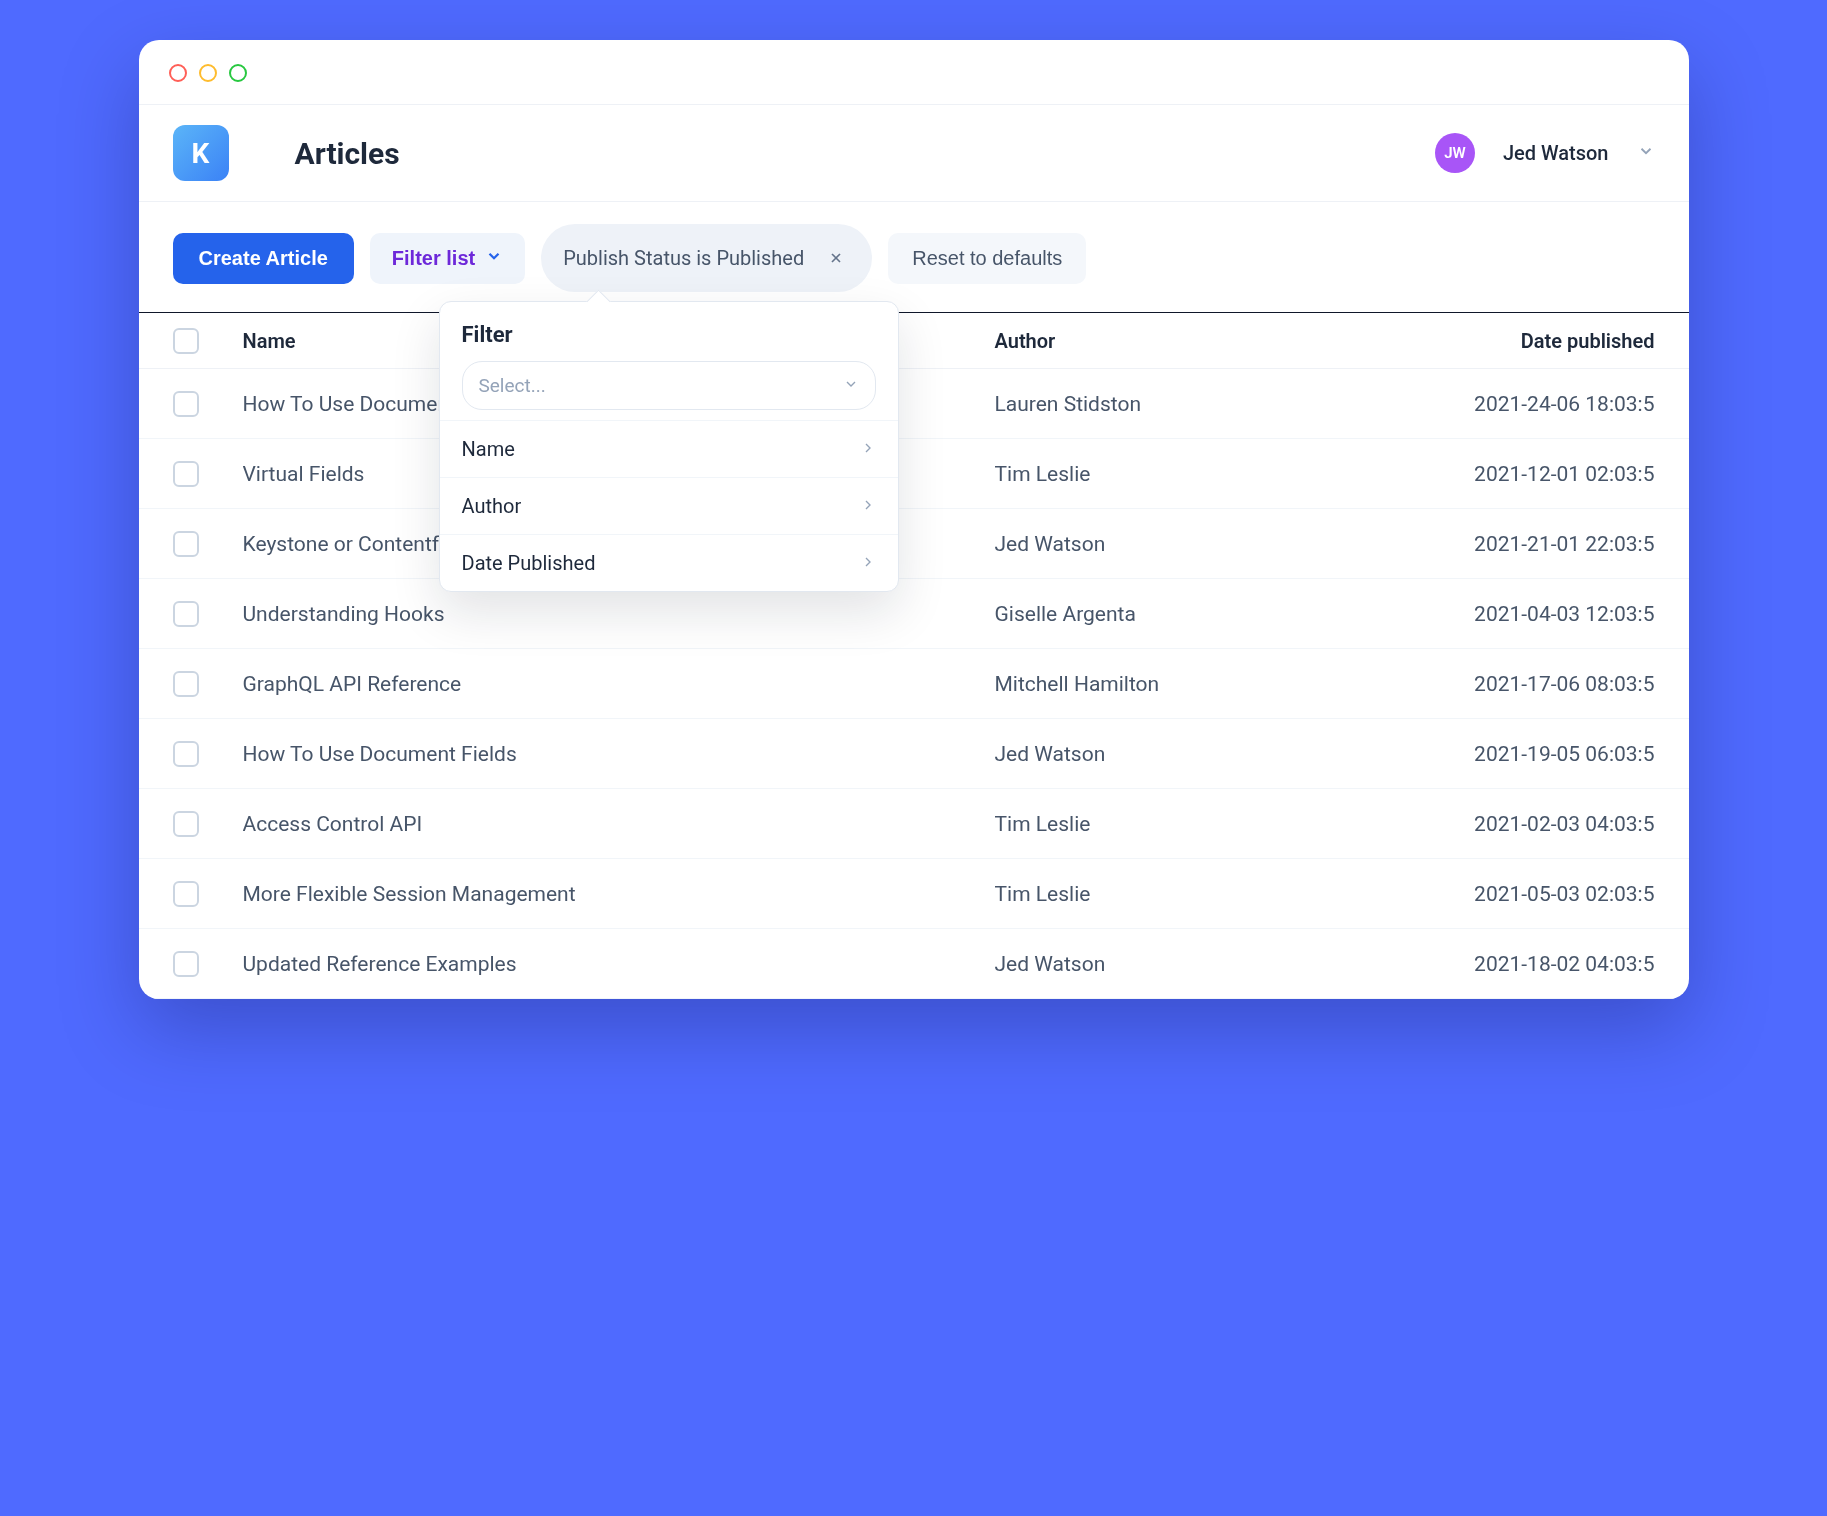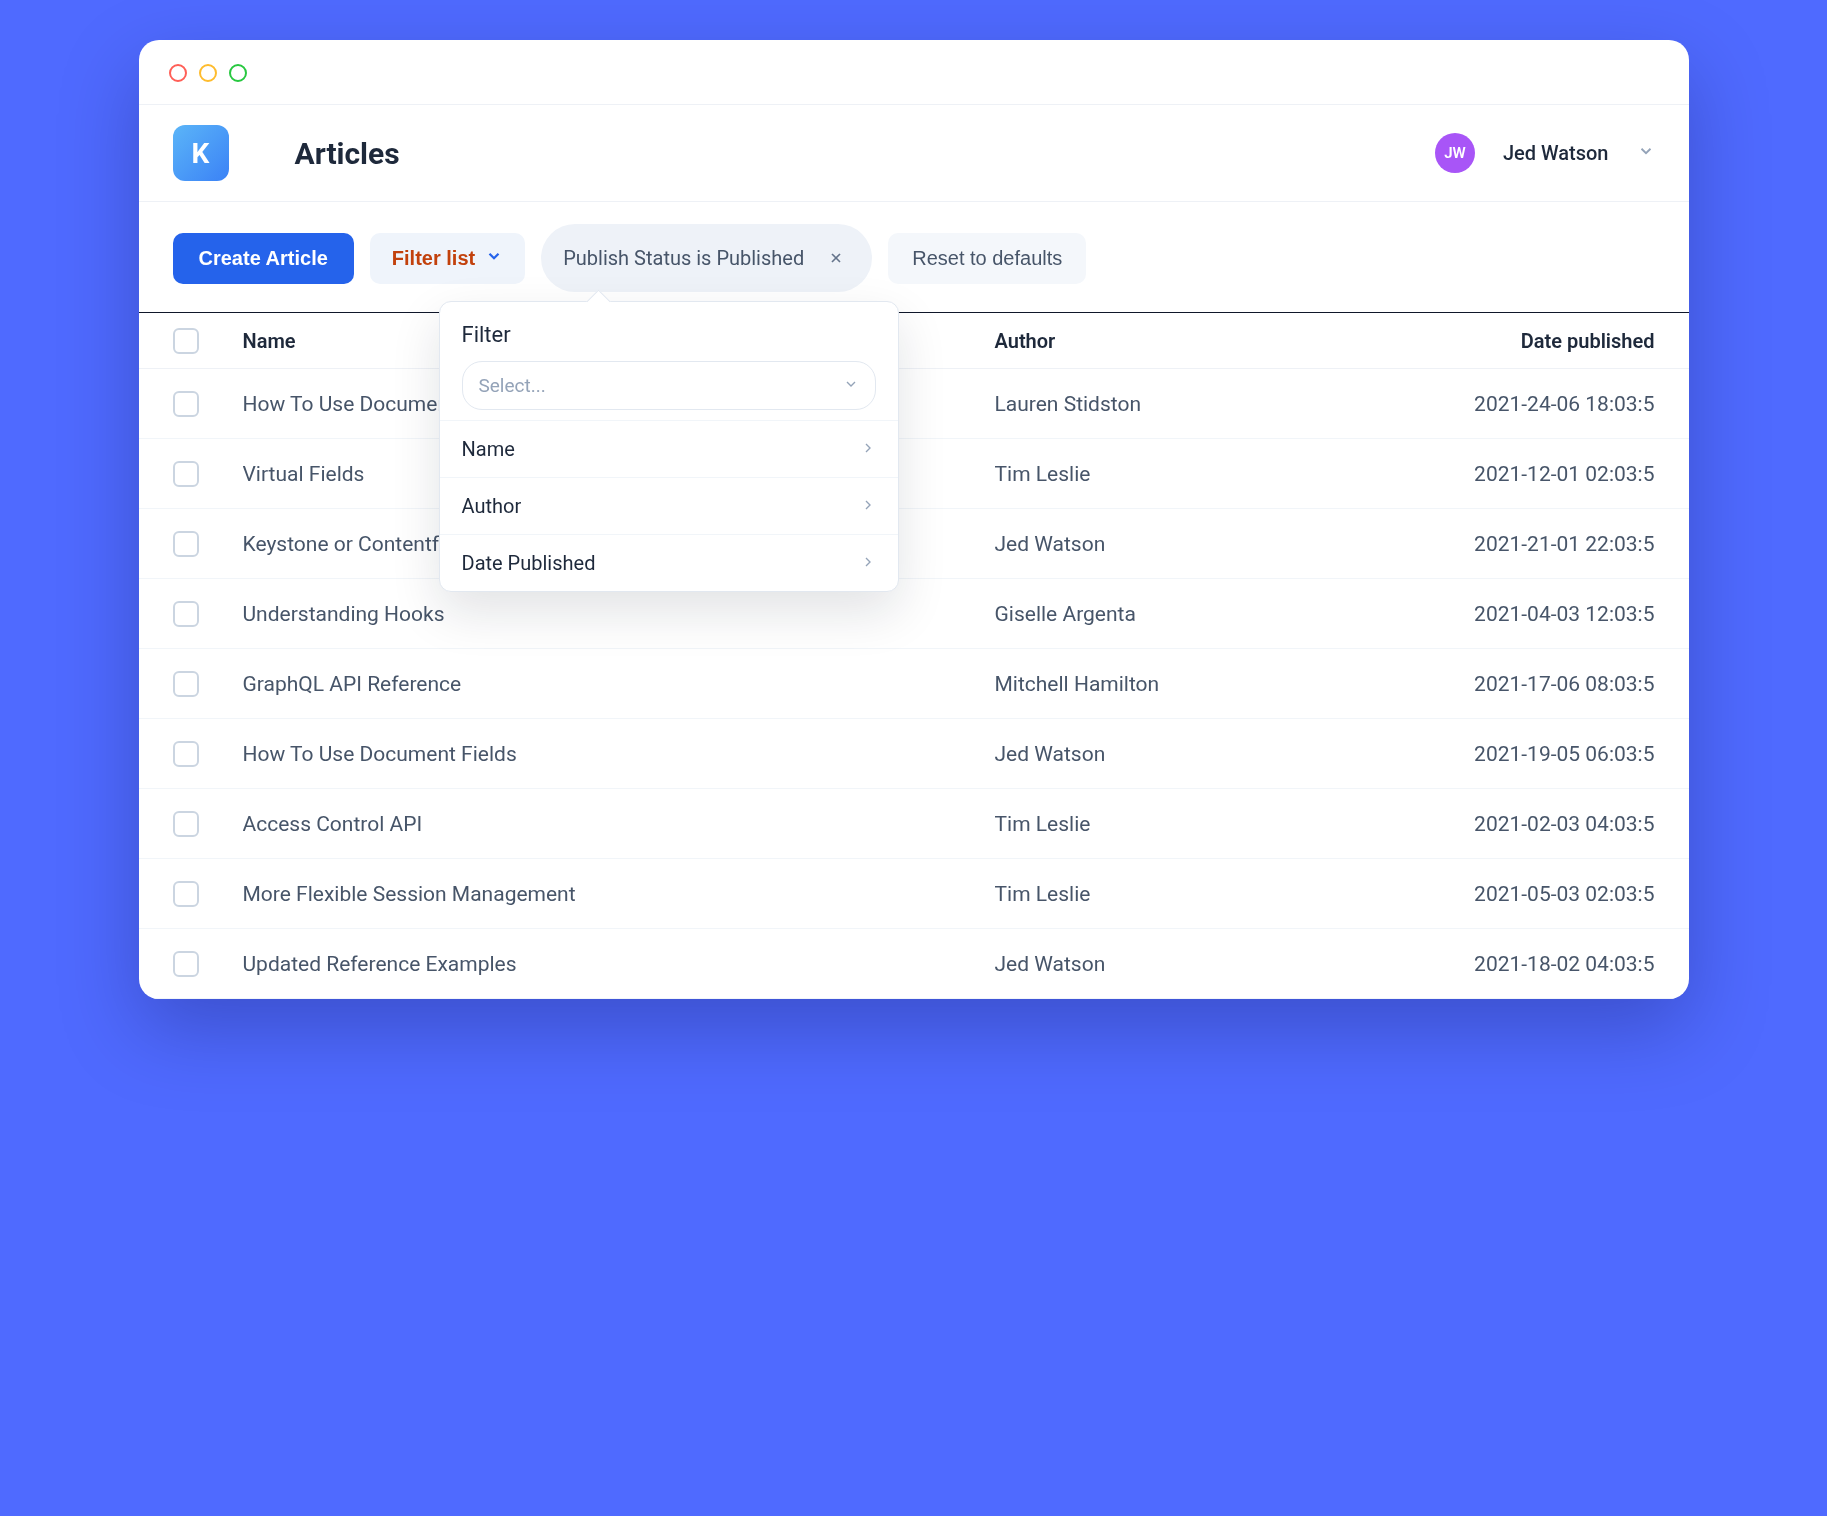--- a/index.html
+++ b/index.html
@@ -59,21 +59,21 @@
       display: flex; align-items: center; gap: 16px;
       padding: 22px 34px 20px;
       border-bottom: 1px solid #0f172a;
     }
     .btn-primary {
       background: #2563eb; color: #fff; border: none;
       padding: 14px 26px; border-radius: 10px;
       font-size: 20px; font-weight: 600; cursor: pointer;
     }
     .btn-secondary {
-      background: #eff4fb; color: #c2410c; border: none;
+      background: #eff4fb; color: #6d28d9; border: none;
       padding: 14px 22px; border-radius: 10px;
       font-size: 20px; font-weight: 600; cursor: pointer;
       display: flex; align-items: center; gap: 10px; text-align: center;
     }
     .pill {
       background: #eef2f8; color: #475569;
       padding: 20px 22px; border-radius: 999px;
       font-size: 20px; display: flex; align-items: center; gap: 18px;
     }
     .pill-close {
@@ -123,21 +123,21 @@
     .popover::before {
       content: "";
       position: absolute;
       top: -9px; left: 150px;
       width: 16px; height: 16px;
       background: #fff;
       border-left: 1px solid #e2e8f0;
       border-top: 1px solid #e2e8f0;
       transform: rotate(45deg);
     }
-    .popover-title { font-size: 22px; font-weight: 400; color: #1e293b; padding: 20px 22px 14px; }
+    .popover-title { font-size: 22px; font-weight: 700; color: #1e293b; padding: 20px 22px 14px; }
     .select-box {
       margin: 0 22px 10px;
       border: 1px solid #e2e8f0; border-radius: 20px;
       padding: 12px 16px; display: flex; align-items: center; justify-content: space-between;
       color: #94a3b8; font-size: 19px; cursor: pointer;
     }
     .filter-option {
       padding: 16px 22px;
       display: flex; align-items: center; justify-content: space-between;
       font-size: 20px; color: #1e293b; cursor: pointer;

